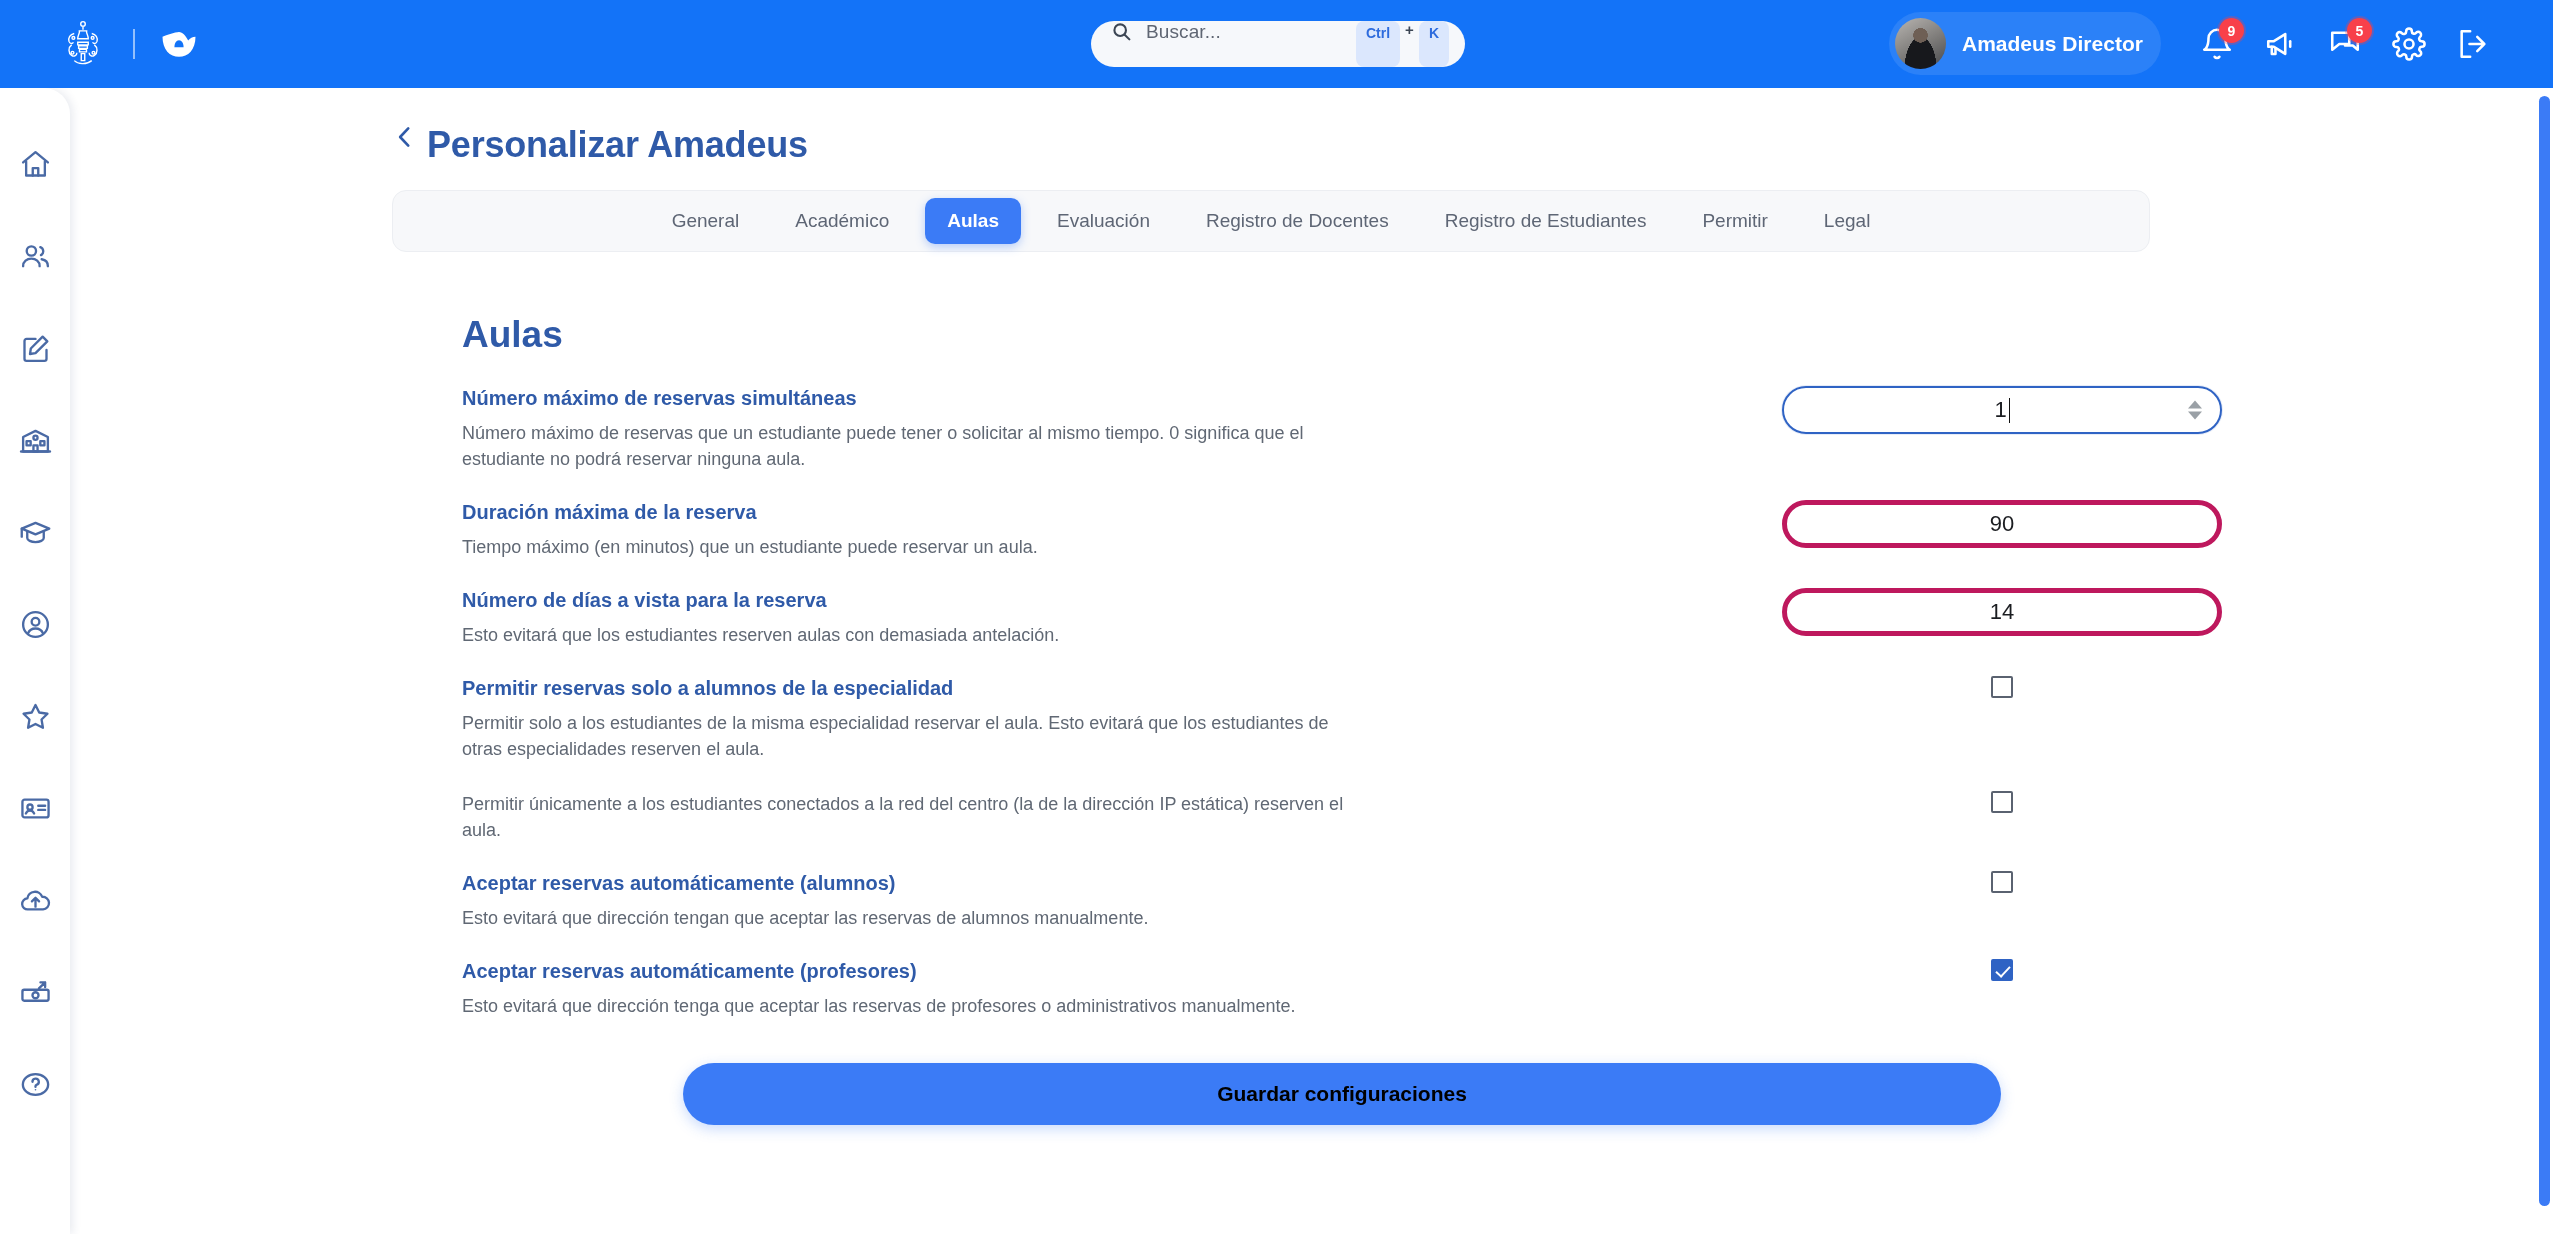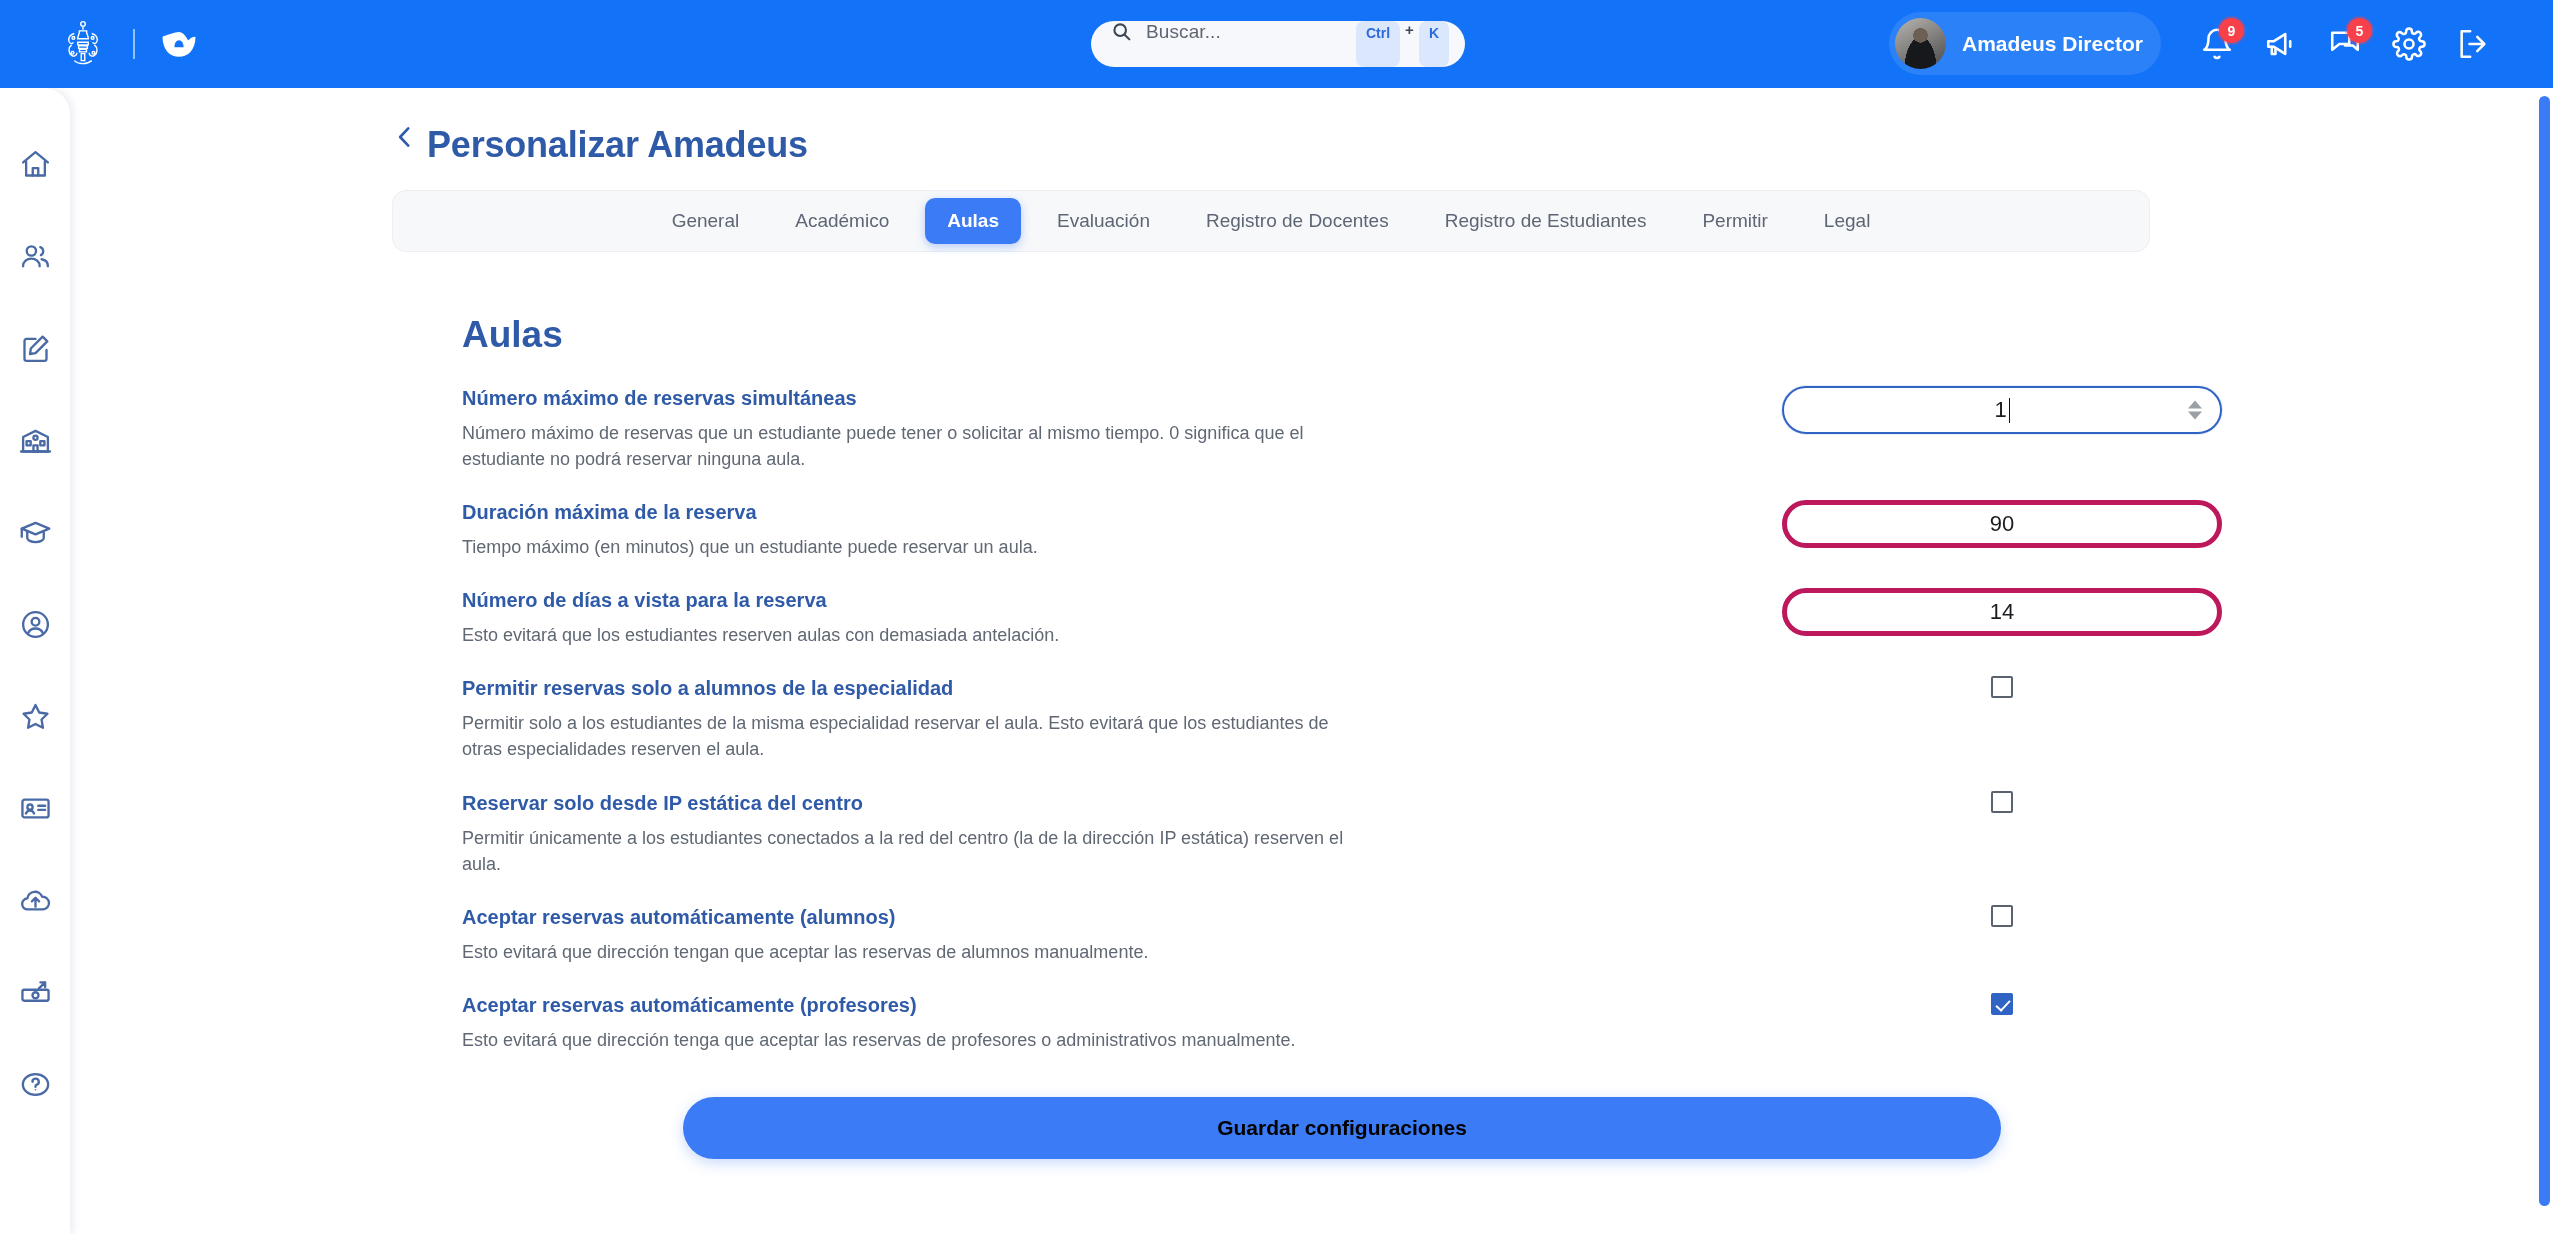--- a/index.html
+++ b/index.html
@@ -470,21 +470,20 @@
         <div class="row-label">Permitir reservas solo a alumnos de la especialidad</div>
         <div class="row-desc">Permitir solo a los estudiantes de la misma especialidad reservar el aula. Esto evitará que los estudiantes de otras especialidades reserven el aula.</div>
       </div>
       <div class="row-ctl">
         <span class="checkbox"></span>
       </div>
     </div>
 
     <div class="row">
       <div class="row-text">
-        <div class="row-label">Reservar solo desde IP estática del centro</div>
         <div class="row-desc">Permitir únicamente a los estudiantes conectados a la red del centro (la de la dirección IP estática) reserven el aula.</div>
       </div>
       <div class="row-ctl">
         <span class="checkbox"></span>
       </div>
     </div>
 
     <div class="row">
       <div class="row-text">
         <div class="row-label">Aceptar reservas automáticamente (alumnos)</div>

